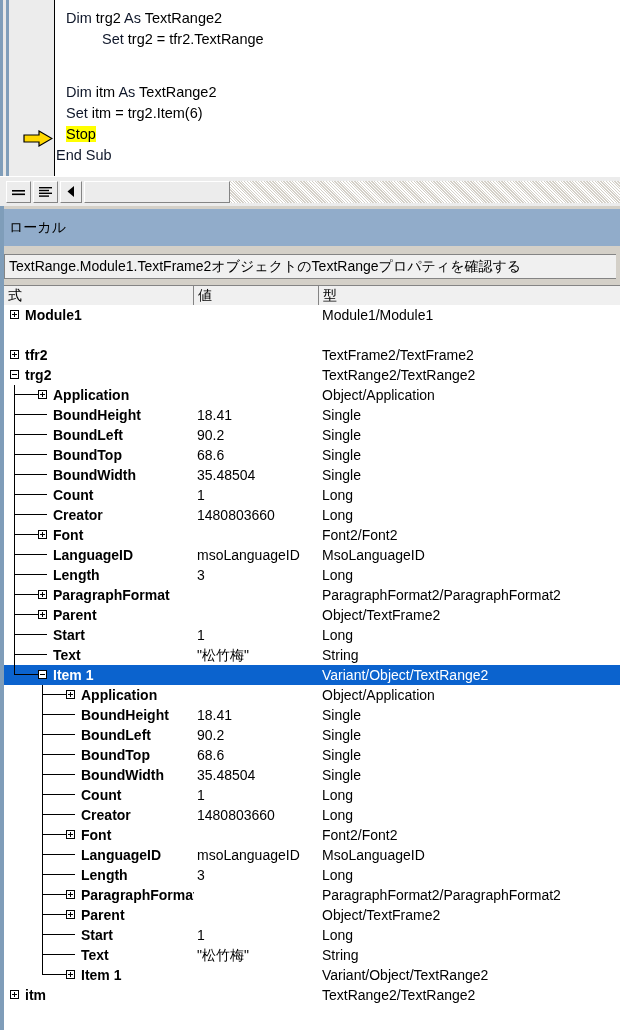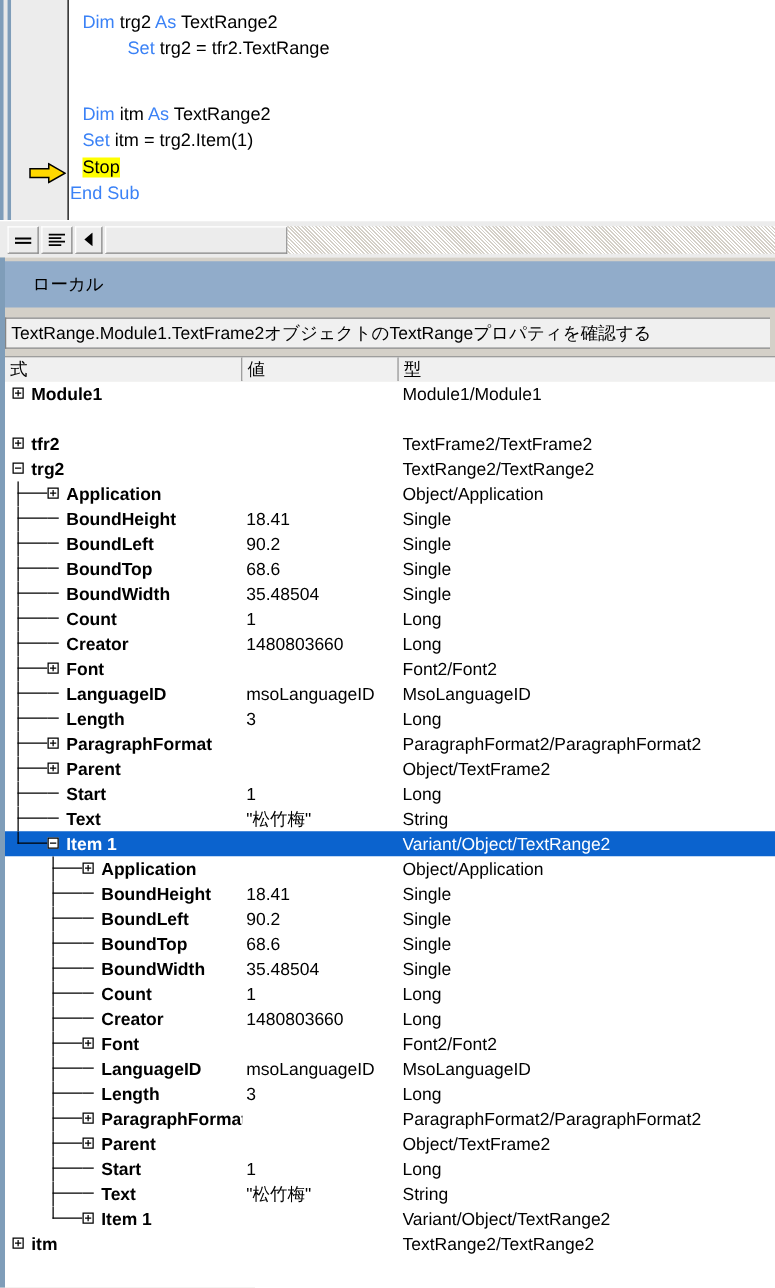--- a/index.html
+++ b/index.html
@@ -60,21 +60,21 @@
   }
   .code-line {
     position: absolute;
     left: 0;
     height: 21px;
     line-height: 21px;
     font-family: "Liberation Sans", "DejaVu Sans", sans-serif;
     font-size: 14.5px;
     white-space: pre;
   }
-  .kw { color: #3b82f6; }
+  .kw { color: #0f172a; }
   .id { color: #000000; }
   .hl { background: #ffff00; color: #000000; }
 
   
   #code-toolbar {
     position: absolute;
     left: 0;
     top: 176px;
     width: 620px;
     height: 30px;
@@ -163,21 +163,21 @@
   #locals-titlebar {
     position: absolute;
     left: 4px; top: 3px;
     width: 616px;
     height: 37px;
     background: #91acca;
     color: #000000;
     font-size: 14px;
     display: flex;
     align-items: center;
-    padding-left: 22px;
+    padding-left: 5px;
     box-sizing: border-box;
   }
   #locals-contextbar {
     position: absolute;
     left: 4px; top: 48px;
     width: 612px;
     height: 25px;
     background: #f0f0f0;
     border: 1px solid #848484;
     border-right: none;
@@ -317,21 +317,21 @@
       <path d="M1 5 H16 V1 L29 8.5 L16 16 V12 H1 Z" fill="#ffd800" stroke="#000000" stroke-width="1.2" stroke-linejoin="miter"></path>
     </svg>
   </div>
 
   <div id="code-lines">
       <div class="code-line" style="top: 8px; left: 10px;"><span class="kw">Dim </span><span class="id">trg2 </span><span class="kw">As </span><span class="id">TextRange2</span></div>
       <div class="code-line" style="top: 29px; left: 10px; margin-left: 36px;"><span class="kw">Set </span><span class="id">trg2 = tfr2.TextRange</span></div>
       <div class="code-line" style="top: 50px; left: 10px;"></div>
       <div class="code-line" style="top: 71px; left: 10px;"></div>
       <div class="code-line" style="top: 82px; left: 10px;"><span class="kw">Dim </span><span class="id">itm </span><span class="kw">As </span><span class="id">TextRange2</span></div>
-      <div class="code-line" style="top: 103px; left: 10px;"><span class="kw">Set </span><span class="id">itm = trg2.Item(1)</span></div>
+      <div class="code-line" style="top: 103px; left: 10px;"><span class="kw">Set </span><span class="id">itm = trg2.Item(6)</span></div>
       <div class="code-line" style="top: 124px; left: 10px;"><span class="hl">Stop</span></div>
       <div class="code-line" style="top: 145px; left: 0px;"><span class="kw">End Sub</span></div>
     </div>
 </div>
 
 <div id="code-toolbar">
   <div class="vbtn" id="btn-proc-view">
     <span class="vbtn-glyph">
       <svg width="15" height="11" viewBox="0 0 15 11" xmlns="http://www.w3.org/2000/svg">
         <rect x="1" y="3" width="13" height="1.6" fill="#000"></rect>

